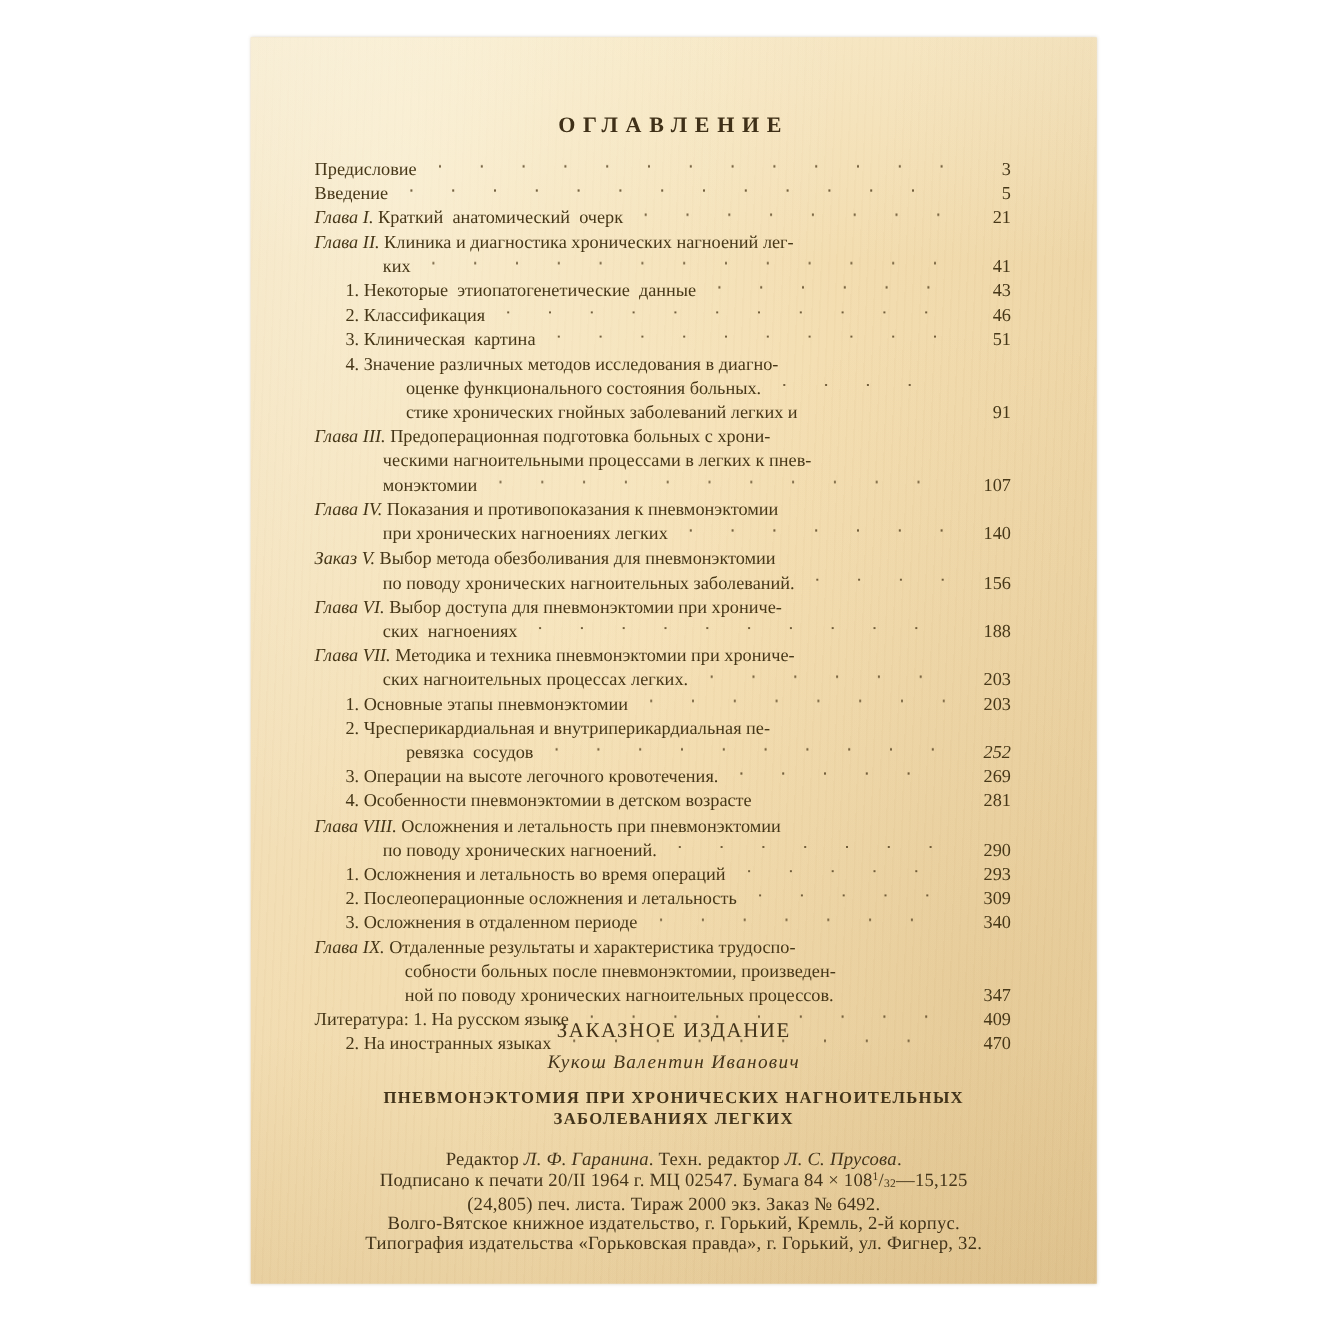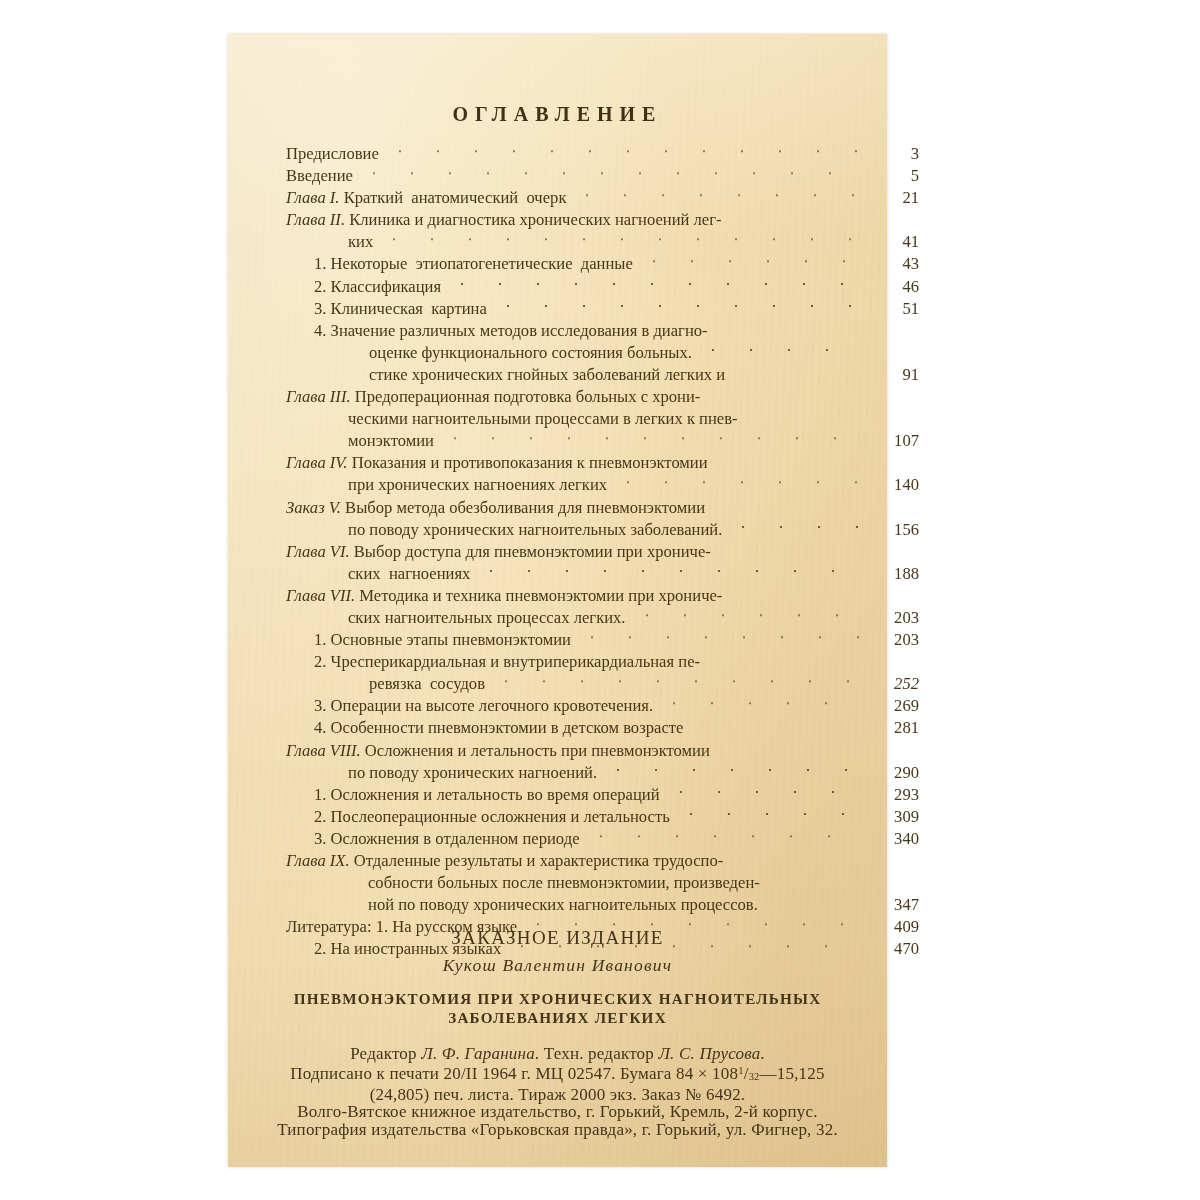--- a/index.html
+++ b/index.html
@@ -6,21 +6,21 @@
   html,body{margin:0;padding:0;}
   body{
     width:1200px;height:1200px;
     background:#ffffff;
     font-family:"Liberation Serif","DejaVu Serif",serif;
     overflow:hidden;
   }
   #page{
     position:absolute;
     left:228px; top:34px;
-    width:659px; height:1133px;
+    width:769px; height:1133px;
     background:#f6e0b2;
     background-image:
       linear-gradient(105deg, rgba(255,255,255,0.30) 0%, rgba(255,255,255,0.05) 28%, rgba(0,0,0,0.00) 55%, rgba(150,100,30,0.07) 100%),
       linear-gradient(to bottom, rgba(255,246,220,0.55) 0%, rgba(255,255,255,0.0) 18%, rgba(0,0,0,0.0) 80%, rgba(160,115,45,0.10) 100%),
       repeating-linear-gradient(92deg, rgba(190,150,90,0.05) 0px, rgba(190,150,90,0.05) 1px, rgba(0,0,0,0) 2px, rgba(0,0,0,0) 7px);
     box-shadow:0 0 3px rgba(120,90,40,0.25);
     color:#4a3a20;
     box-sizing:border-box;
   }
   #paper-noise{

